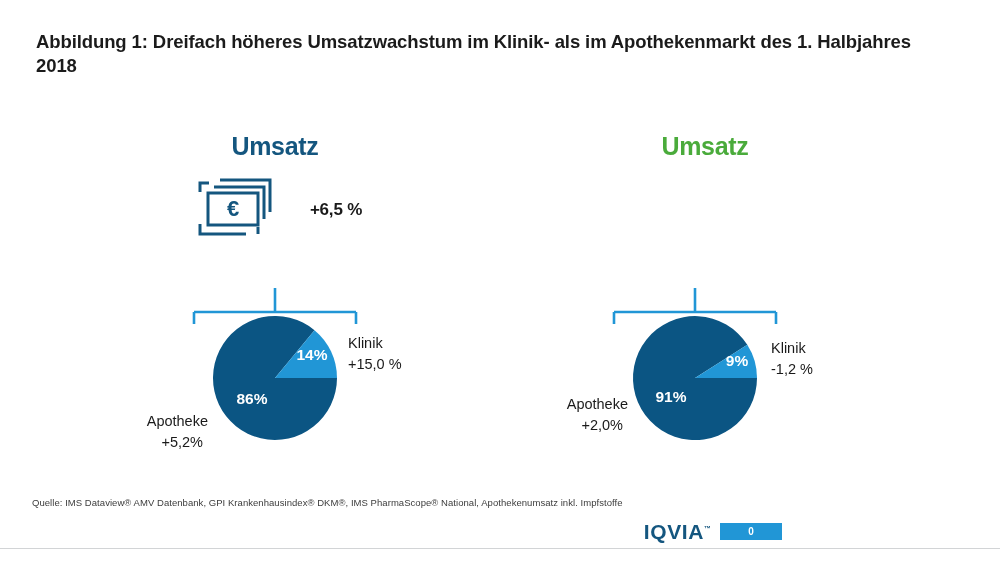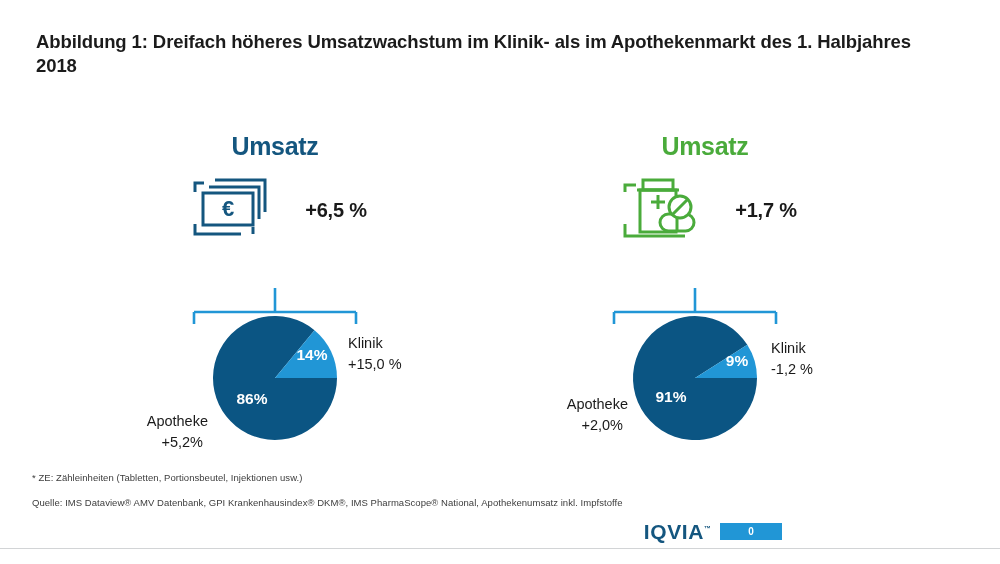--- a/index.html
+++ b/index.html
@@ -56,21 +56,21 @@
 
   
   .metric-row{
     position:absolute;top:52px;left:0;width:430px;
     display:flex;align-items:center;justify-content:center;
     gap:18px;
   }
   .icon-box{width:104px;height:74px;position:relative;flex:0 0 auto;}
   .icon-box svg{display:block;width:104px;height:74px;}
   .growth{
-    font-size:20px;font-weight:bold;color:#1a1a1a;
+    font-size:17px;font-weight:bold;color:#1a1a1a;
     white-space:nowrap;letter-spacing:-0.2px;
     margin-top:2px;
   }
 
   
   .total{
     position:absolute;top:138px;left:0;width:430px;
     text-align:center;
     font-size:17px;
     color:#1a1a1a;
@@ -193,51 +193,20 @@
         <text class="side-label" x="148" y="118" text-anchor="end">Apotheke</text>
         <text class="side-label" x="143" y="139" text-anchor="end">+5,2%</text>
       </svg>
     </div>
   </div>
 
   <div class="panel panel-right">
 
     <div class="panel-heading" style="color: rgb(74, 171, 59);">Umsatz</div>
 
-    <div class="metric-row">
-      <span class="icon-box">
-        <svg viewBox="0 0 104 74" xmlns="http://www.w3.org/2000/svg">
-          <g fill="none" stroke="#4aab3b" stroke-width="3">
-
-            <path d="M30 8 H60 V18 H30 Z"></path>
-
-            <path d="M27 18 H63 V60 H27 Z"></path>
-
-            <path d="M24 18 H66"></path>
-
-            <path d="M38 30 H52"></path>
-            <path d="M45 23 V37"></path>
-
-            <path d="M12 20 V13 H23"></path>
-            <path d="M12 52 V64 H72"></path>
-          </g>
-
-          <g>
-            <rect x="47" y="42" width="34" height="17" rx="8.5" fill="#ffffff" stroke="#4aab3b" stroke-width="3"></rect>
-            <path d="M64 42 V59" stroke="#4aab3b" stroke-width="3" fill="none"></path>
-          </g>
-
-          <g>
-            <circle cx="67" cy="35" r="11" fill="#ffffff" stroke="#4aab3b" stroke-width="3"></circle>
-            <path d="M60 42 L74 28" stroke="#4aab3b" stroke-width="3" fill="none"></path>
-          </g>
-        </svg>
-      </span>
-      <span class="growth">+1,7 %</span>
-    </div>
 
 
     <div class="bracket">
       <svg viewBox="0 0 430 38" xmlns="http://www.w3.org/2000/svg">
         <g fill="none" stroke="#2196d6" stroke-width="2.6">
           <path d="M205 0 V24"></path>
           <path d="M124 24 H286"></path>
           <path d="M124 24 V36"></path>
           <path d="M286 24 V36"></path>
         </g>
@@ -256,21 +225,20 @@
 
         <text class="side-label" x="281" y="45">Klinik</text>
         <text class="side-label" x="281" y="66">-1,2 %</text>
 
         <text class="side-label" x="138" y="101" text-anchor="end">Apotheke</text>
         <text class="side-label" x="133" y="122" text-anchor="end">+2,0%</text>
       </svg>
     </div>
   </div>
 
-  <div class="footnote footnote-1">* ZE: Zähleinheiten (Tabletten, Portionsbeutel, Injektionen usw.)</div>
   <div class="footnote footnote-2">Quelle: IMS Dataview® AMV Datenbank, GPI Krankenhausindex® DKM®, IMS PharmaScope® National, Apothekenumsatz inkl. Impfstoffe</div>
 
   <div class="bottom-rule"></div>
 
   <div class="logo-area">
     <svg class="logo-mark" viewBox="0 0 26 21" xmlns="http://www.w3.org/2000/svg">
       <defs>
         <linearGradient id="iqviaGrad" x1="0" y1="1" x2="1" y2="0">
           <stop offset="0%" stop-color="#7fd4f0"></stop>
           <stop offset="55%" stop-color="#2196d6"></stop>

